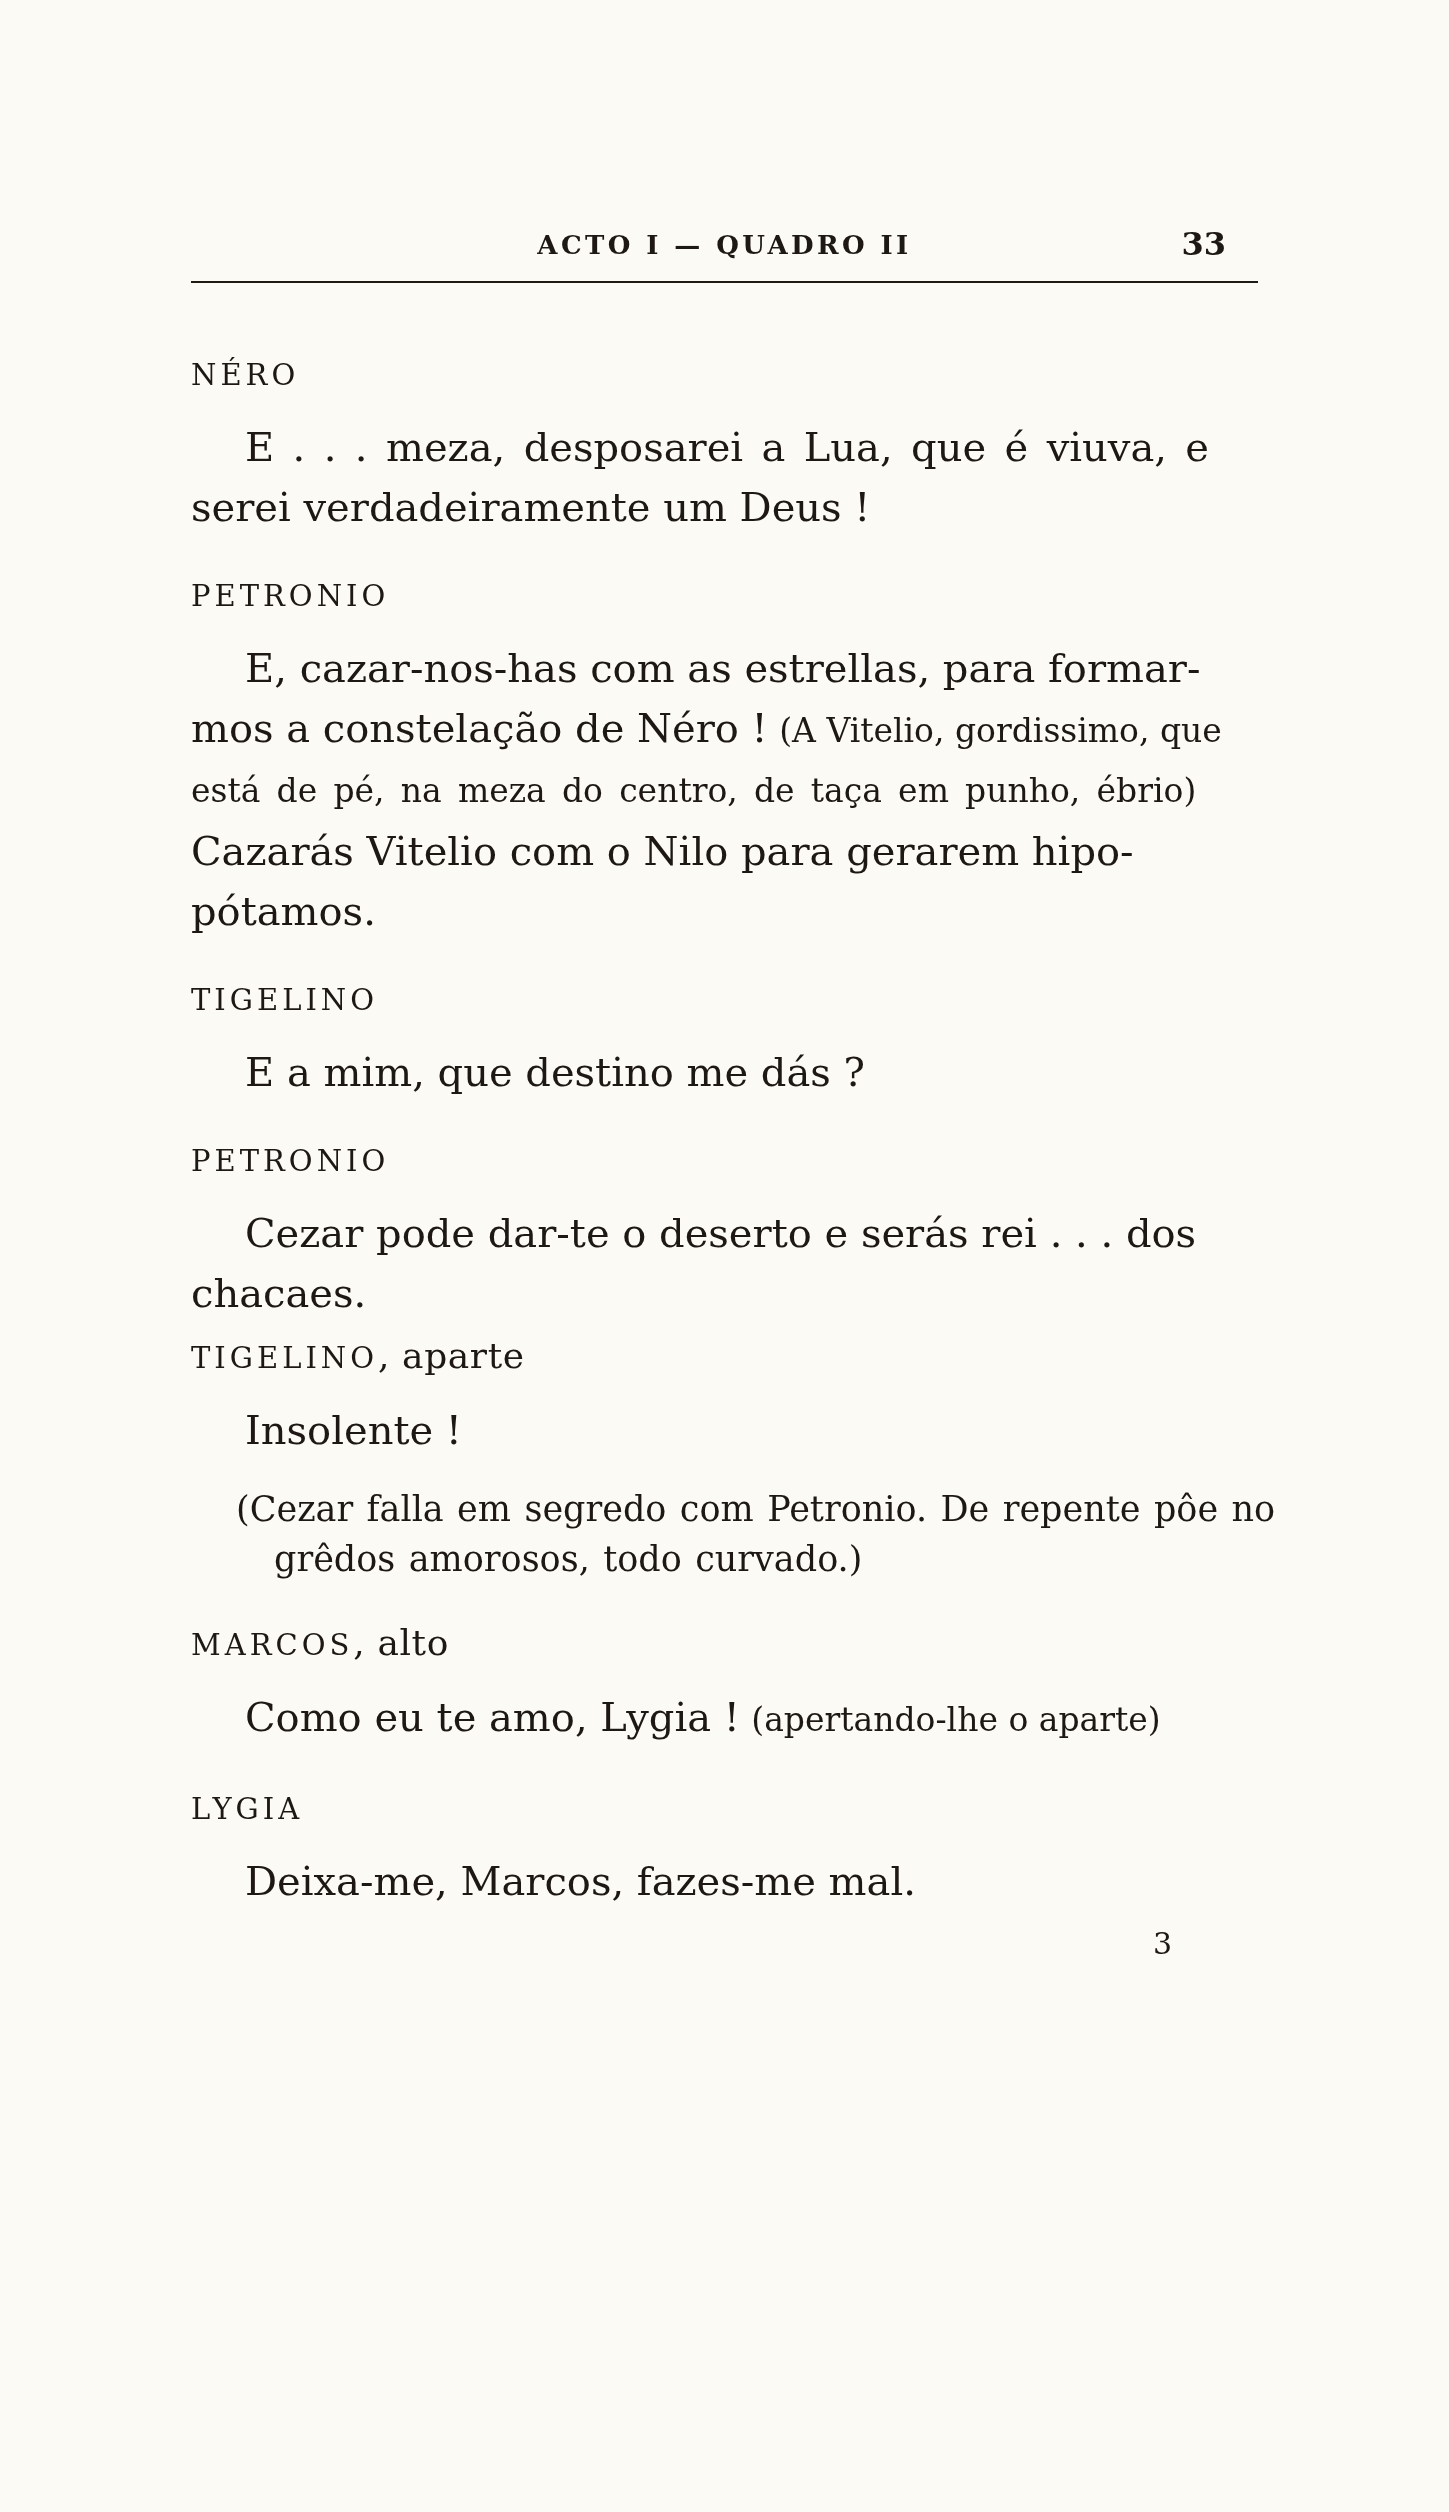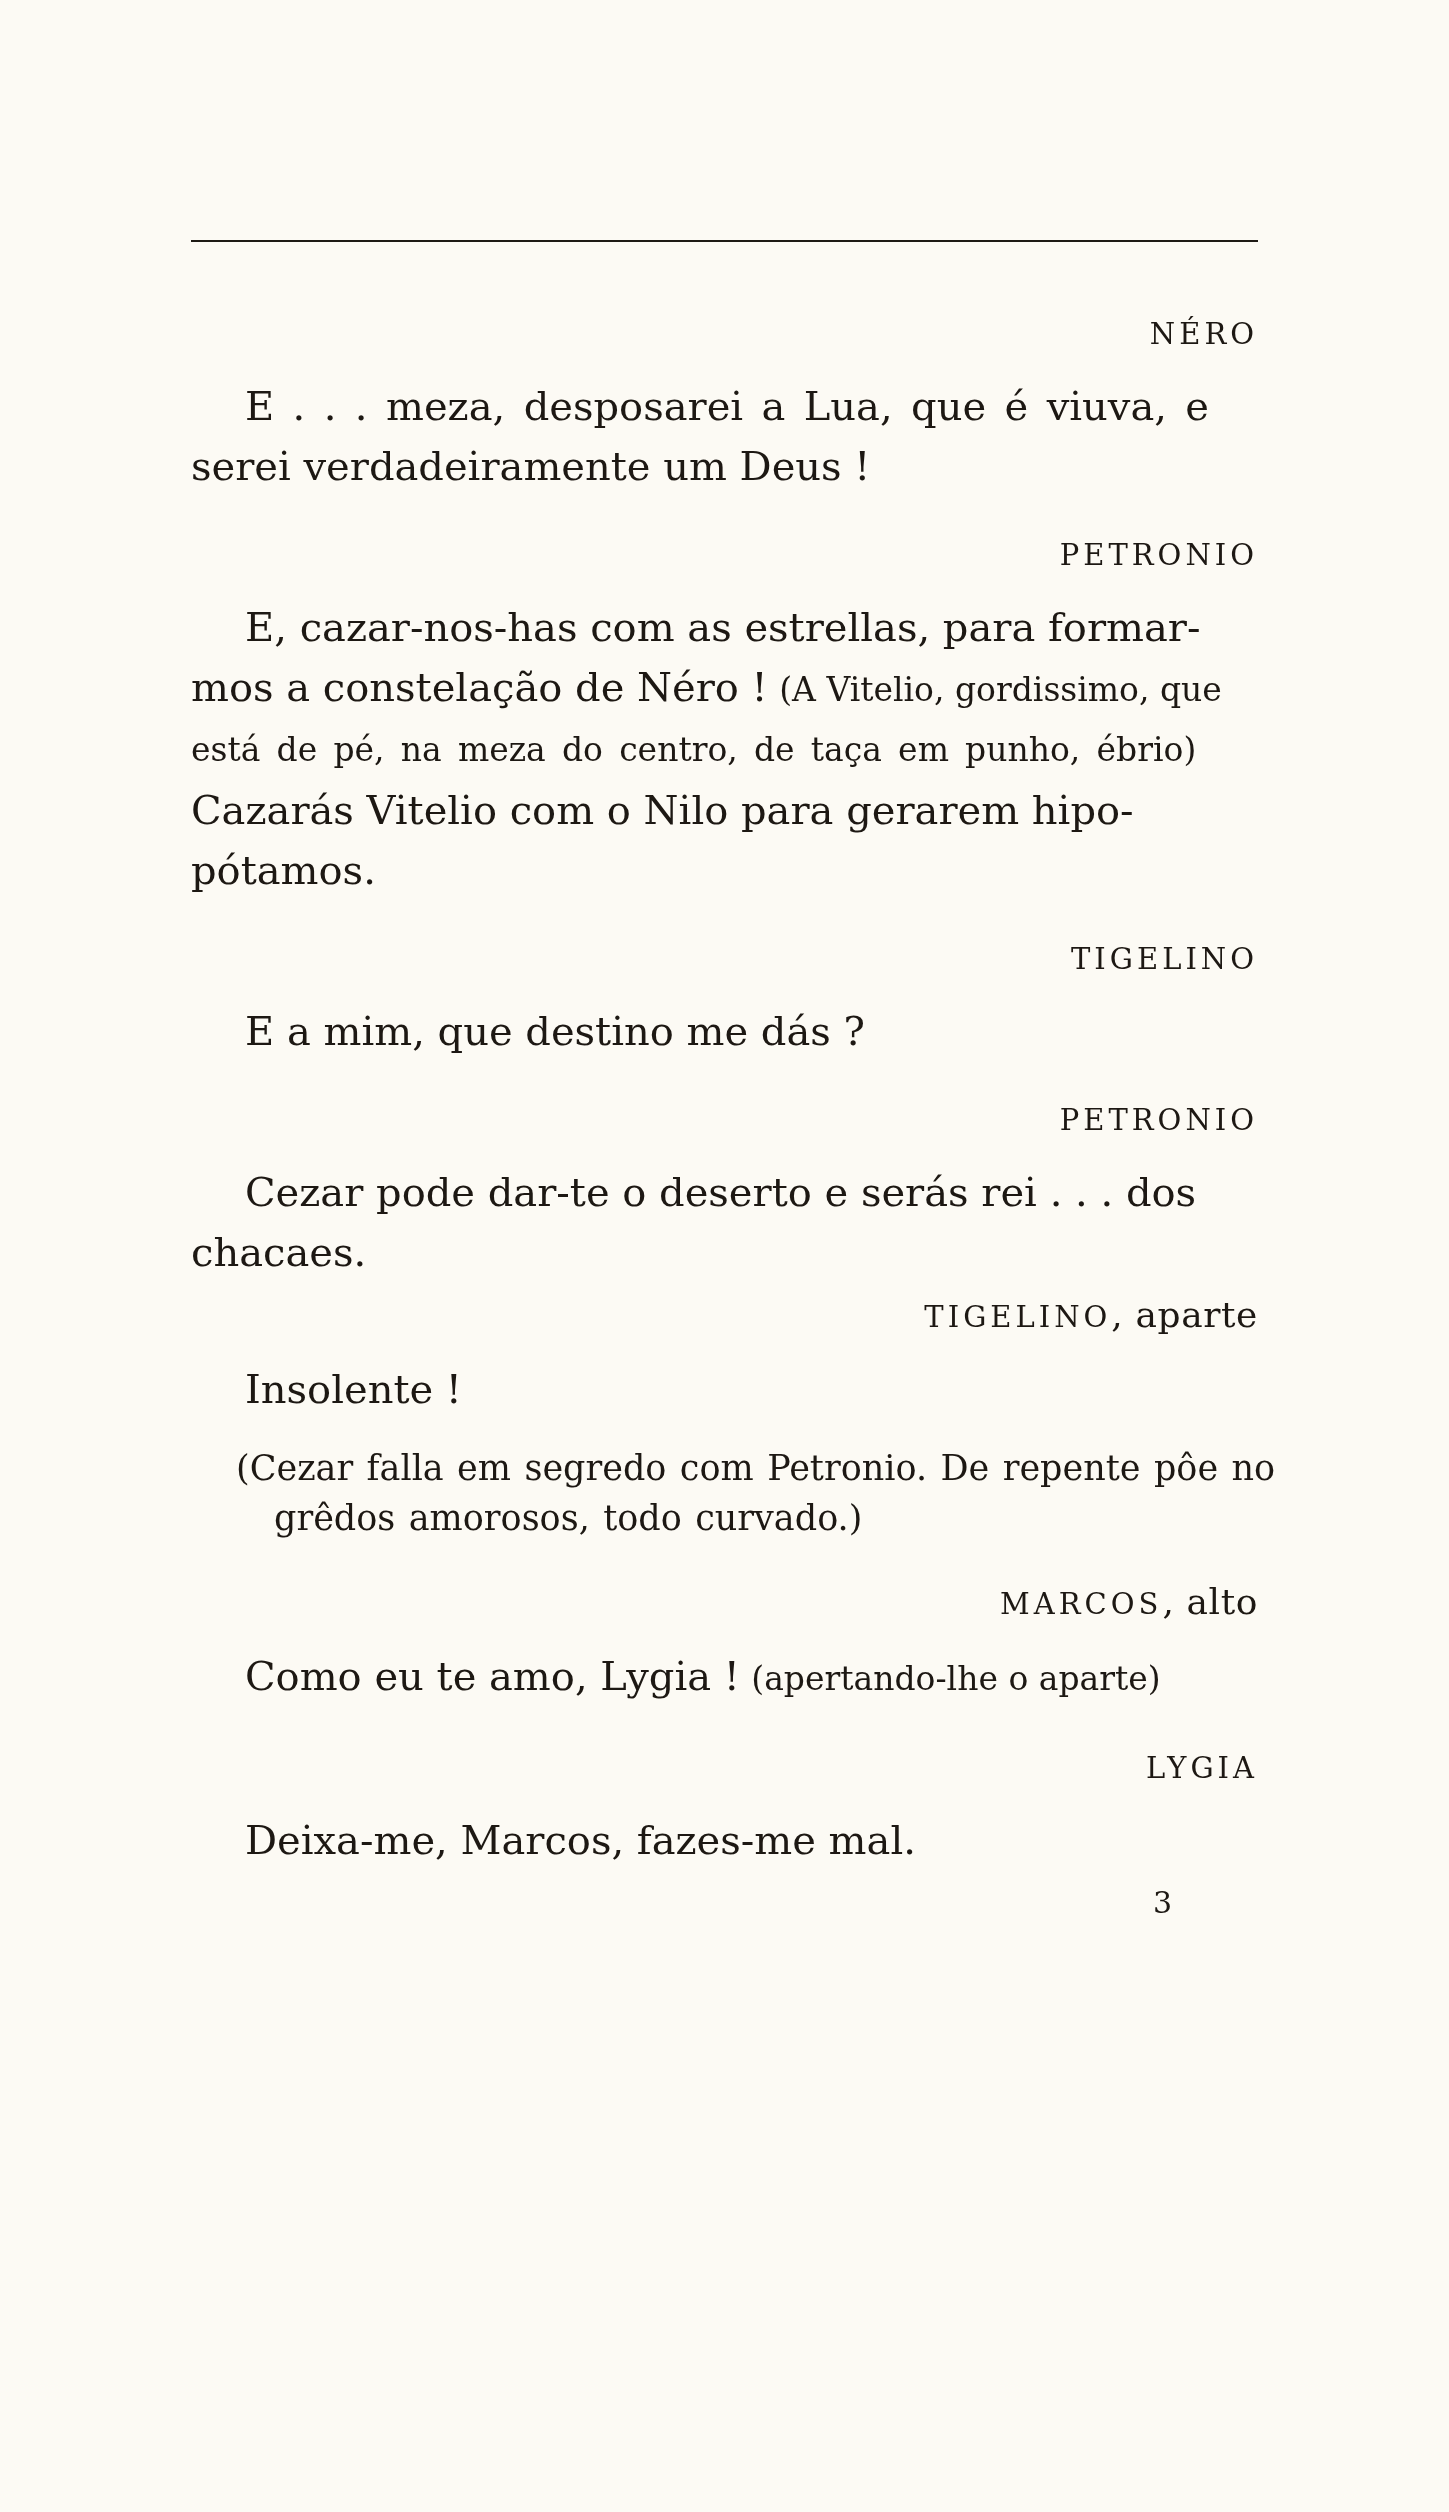--- a/index.html
+++ b/index.html
@@ -37,21 +37,21 @@
     top: -2.3px;
     font-size: 32px;
     font-weight: bold;
   }
   .rule {
     border: none;
     border-top: 2.3px solid #1e1a14;
     margin-top: 12.6px;
   }
   .speaker {
-    text-align: right;
+    text-align: left;
     font-size: 29px;
     letter-spacing: 4px;
     line-height: 40px;
     margin: 39px 0 22px;
     white-space: nowrap;
   }
   .speaker.first { margin-top: 72px; }
   .speaker.tight { margin-top: 13.8px; }
   .speaker .note { font-size: 36px; letter-spacing: 0.6px; }
   .line {
@@ -79,20 +79,24 @@
     padding-right: 86px;
     font-size: 30px;
   }
 </style>
 </head>
 <body>
 
 <div class="page">
   <div class="content">
 
+    <div class="running-head">
+      <span class="running-title">ACTO I — QUADRO II</span>
+      <span class="running-page">33</span>
+    </div>
     <hr class="rule">
 
     <div>
       <div class="speaker first">NÉRO</div>
       <div class="line indent spread">E . . .  meza, desposarei a Lua, que é viuva, e</div>
       <div class="line">serei verdadeiramente um Deus !</div>
     </div>
 
     <div>
       <div class="speaker">PETRONIO</div>

